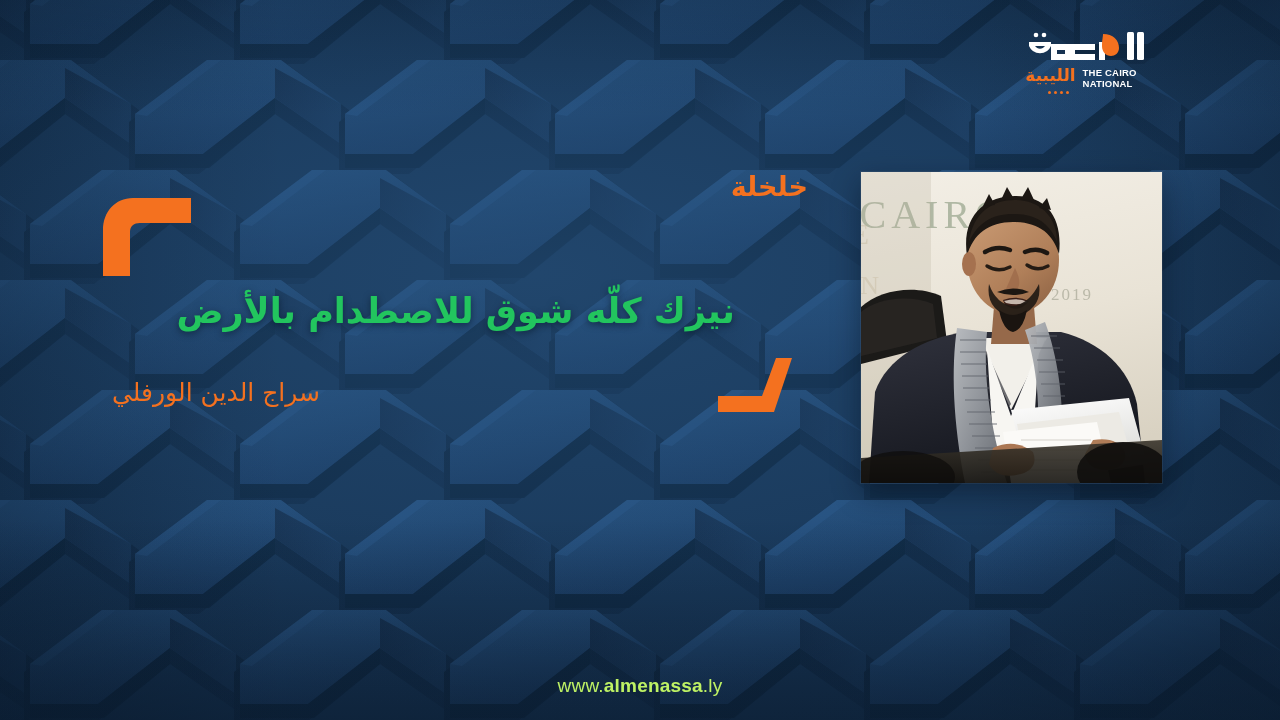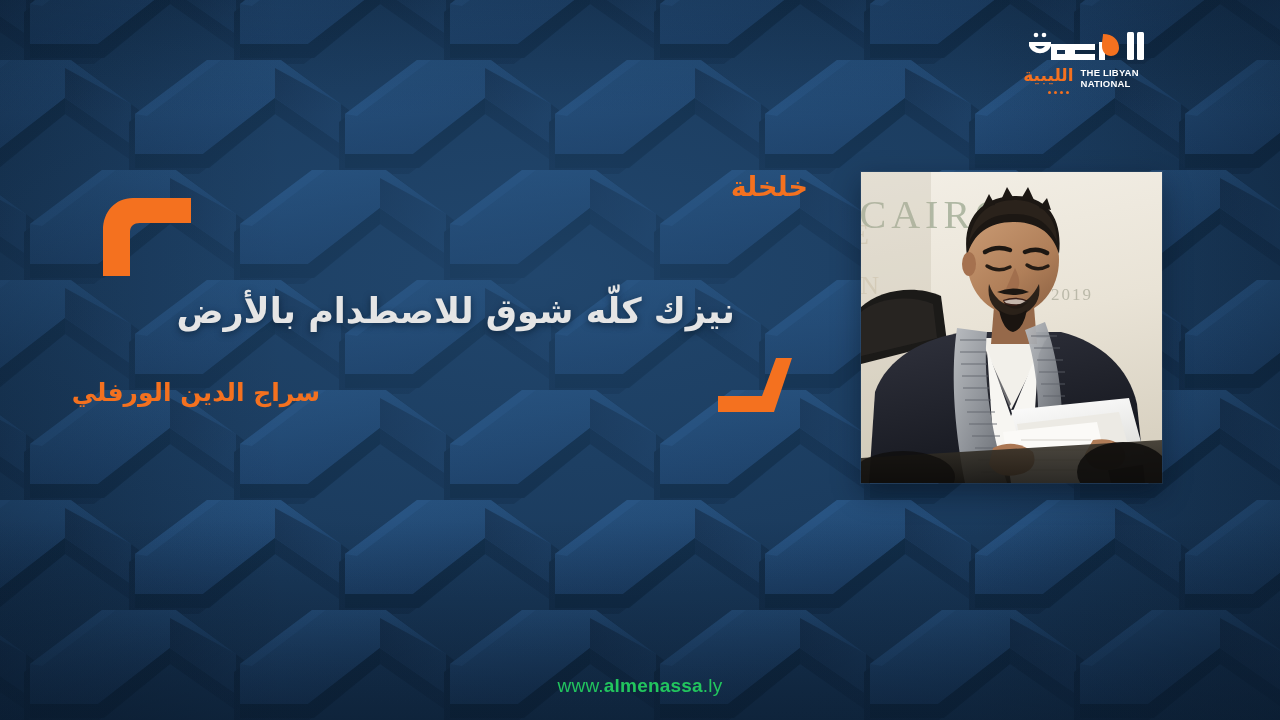--- a/index.html
+++ b/index.html
@@ -128,36 +128,36 @@
     font-size: 27px;
     font-weight: bold;
     line-height: 1;
     direction: rtl;
     white-space: nowrap;
   }
   .headline {
     position: absolute;
     right: 545px;
     top: 265px;
-    color: #e5e5e5;
+    color: #22c55e;
     font-size: 35px;
     font-weight: bold;
     line-height: 46px;
     direction: rtl;
     white-space: nowrap;
     text-shadow: 0 2px 7px rgba(4,16,30,0.55);
     text-align: right;
   }
   .author {
     position: absolute;
     right: 960px;
     top: 378px;
     color: #f4711f;
     font-size: 25px;
-    font-weight: bold;
+    font-weight: normal;
     line-height: 1.2;
     direction: rtl;
     white-space: nowrap;
   }
 
   
   .photo {
     position: absolute;
     left: 861px;
     top: 172px;
@@ -169,21 +169,21 @@
   .photo svg { display: block; width: 100%; height: 100%; }
 
   
   .footer-url {
     position: absolute;
     left: 0;
     right: 0;
     top: 676px;
     text-align: center;
     direction: ltr;
-    color: #22c55e;
+    color: #bef264;
     font-family: "Liberation Sans", sans-serif;
     font-size: 19px;
     line-height: 1;
     letter-spacing: 0.2px;
   }
   .footer-url .u-www { font-weight: normal; }
   .footer-url .u-name { font-weight: bold; }
   .footer-url .u-tld { font-weight: normal; }
 </style>
 </head>
@@ -316,21 +316,21 @@
           <circle cx="29" cy="9" r="2.3"></circle>
         </g>
 
         <path d="M88 8 c10 0 16 6 16 14 c0 5 -4 8 -8 8 c-5 0 -9 -4 -9 -10 c0 -6 1 -9 1 -12 z" fill="#f4711f"></path>
       </svg>
     </span>
 
     <div class="logo-sub">
       <span class="logo-ar2">الليبية</span>
       <span class="logo-en">
-        <span>THE LIBYAN</span><br>
+        <span>THE CAIRO</span><br>
         <span>NATIONAL</span>
       </span>
     </div>
     <div class="logo-dots">
       <i></i>
         <i></i>
         <i></i>
         <i></i>
     </div>
   </div>

